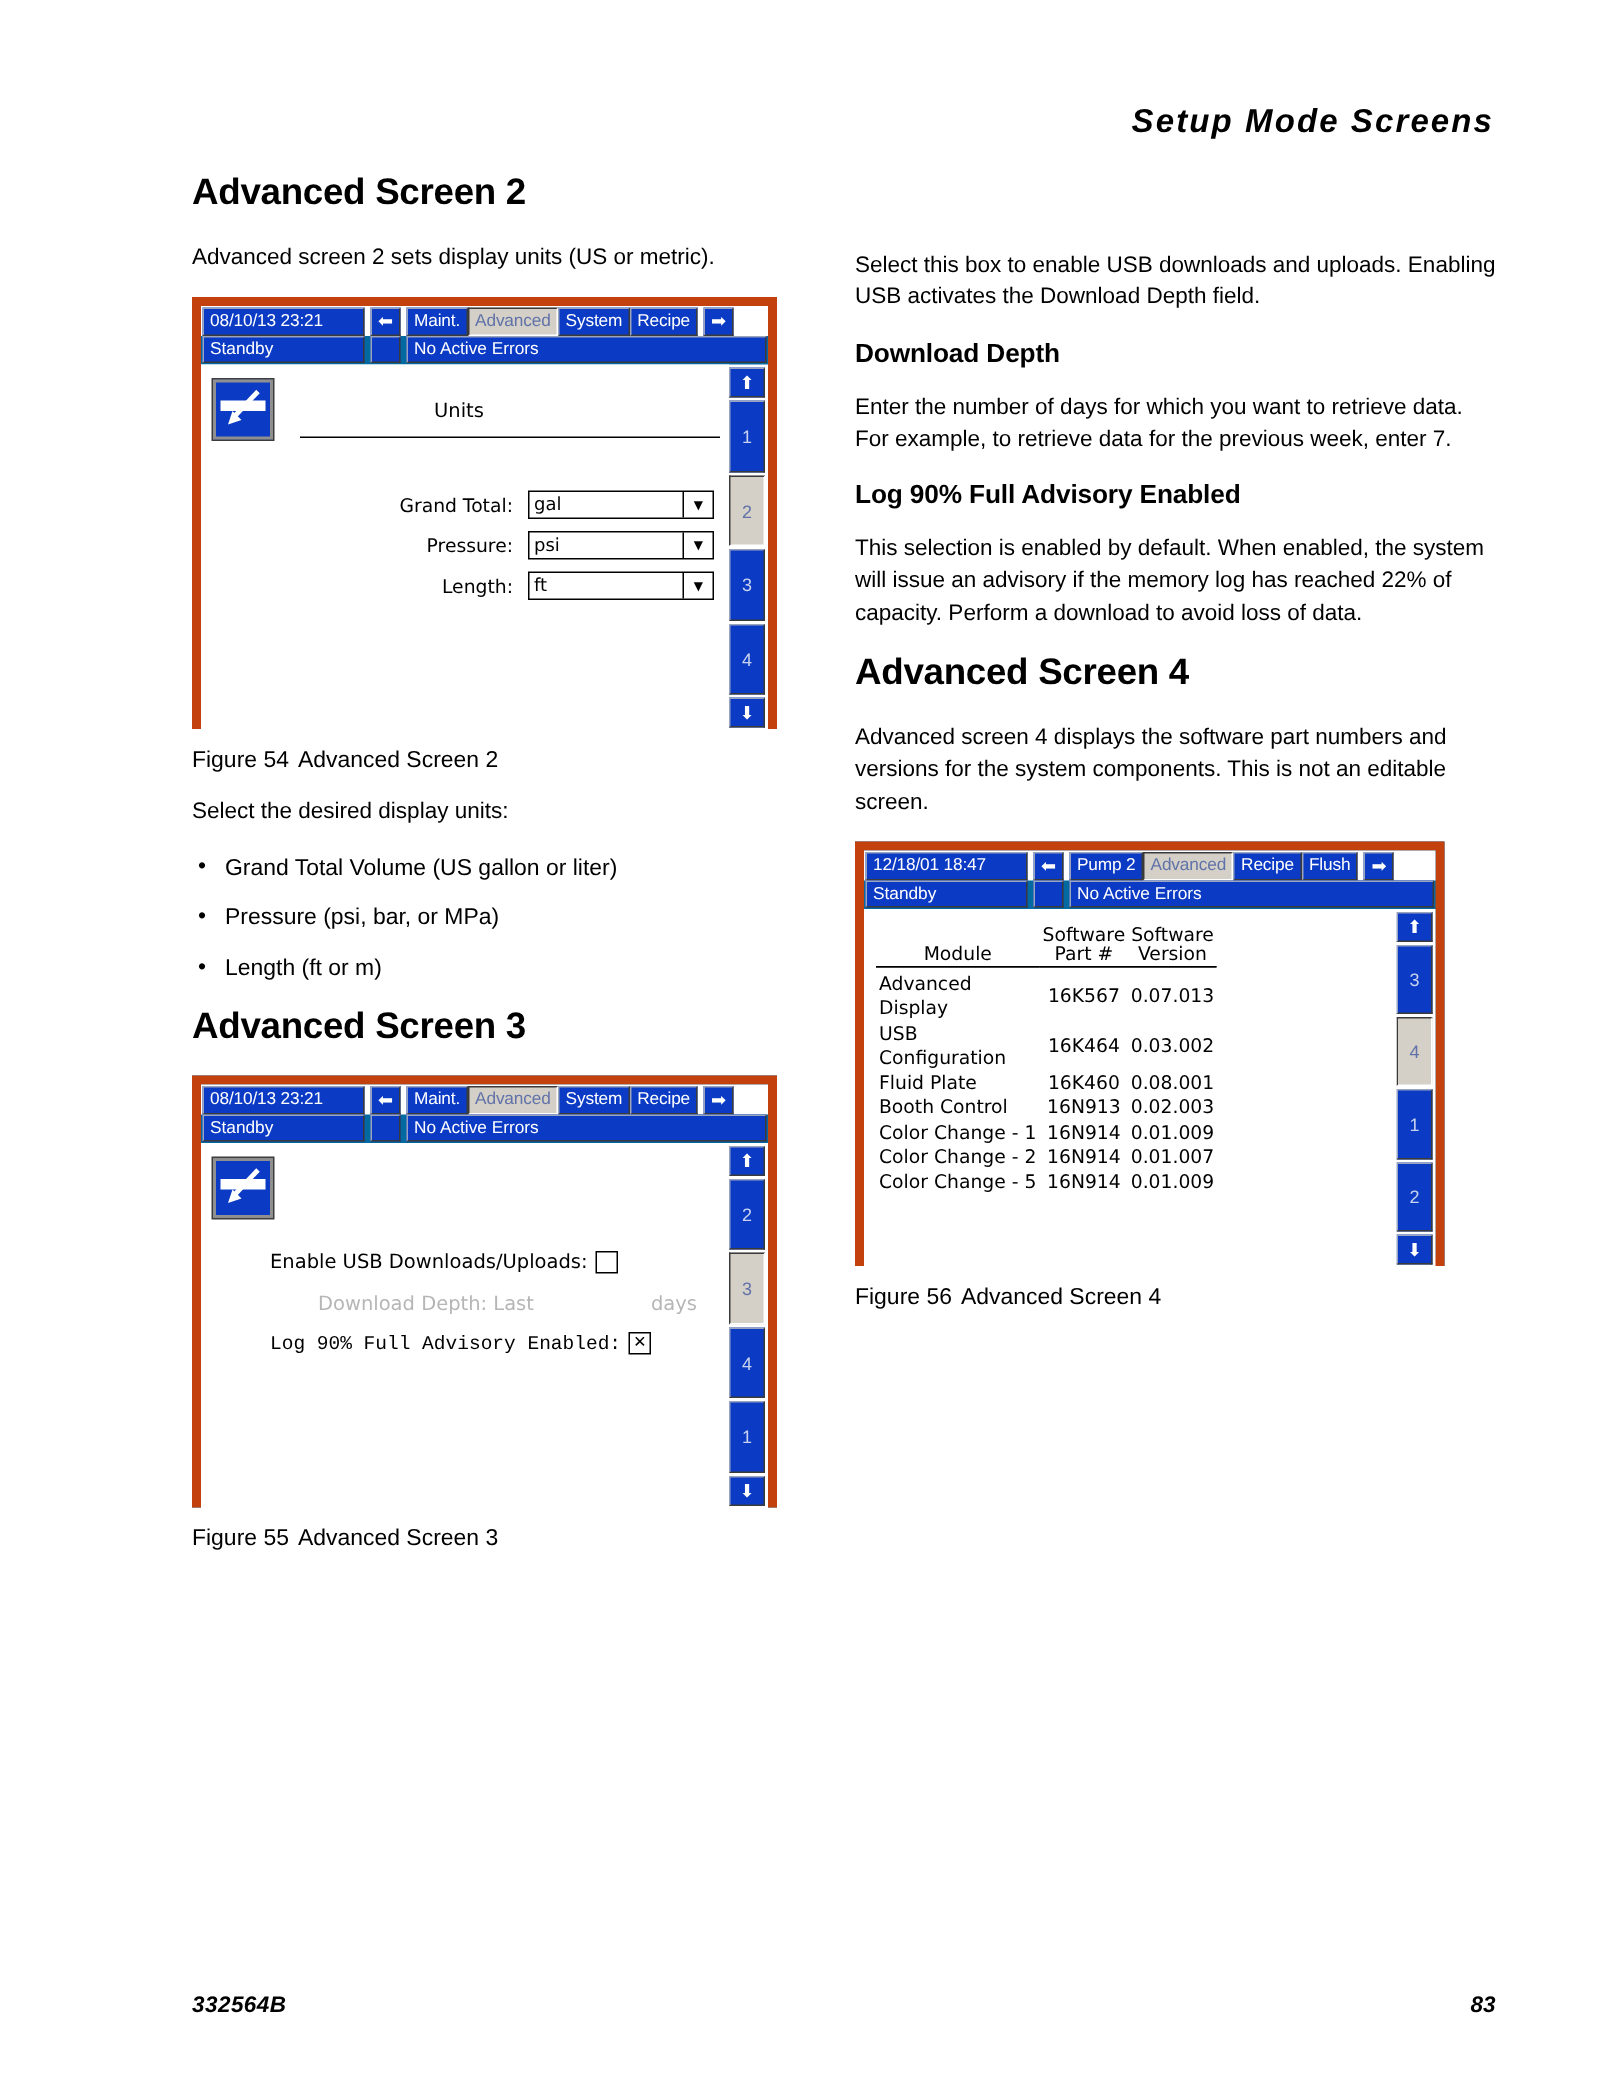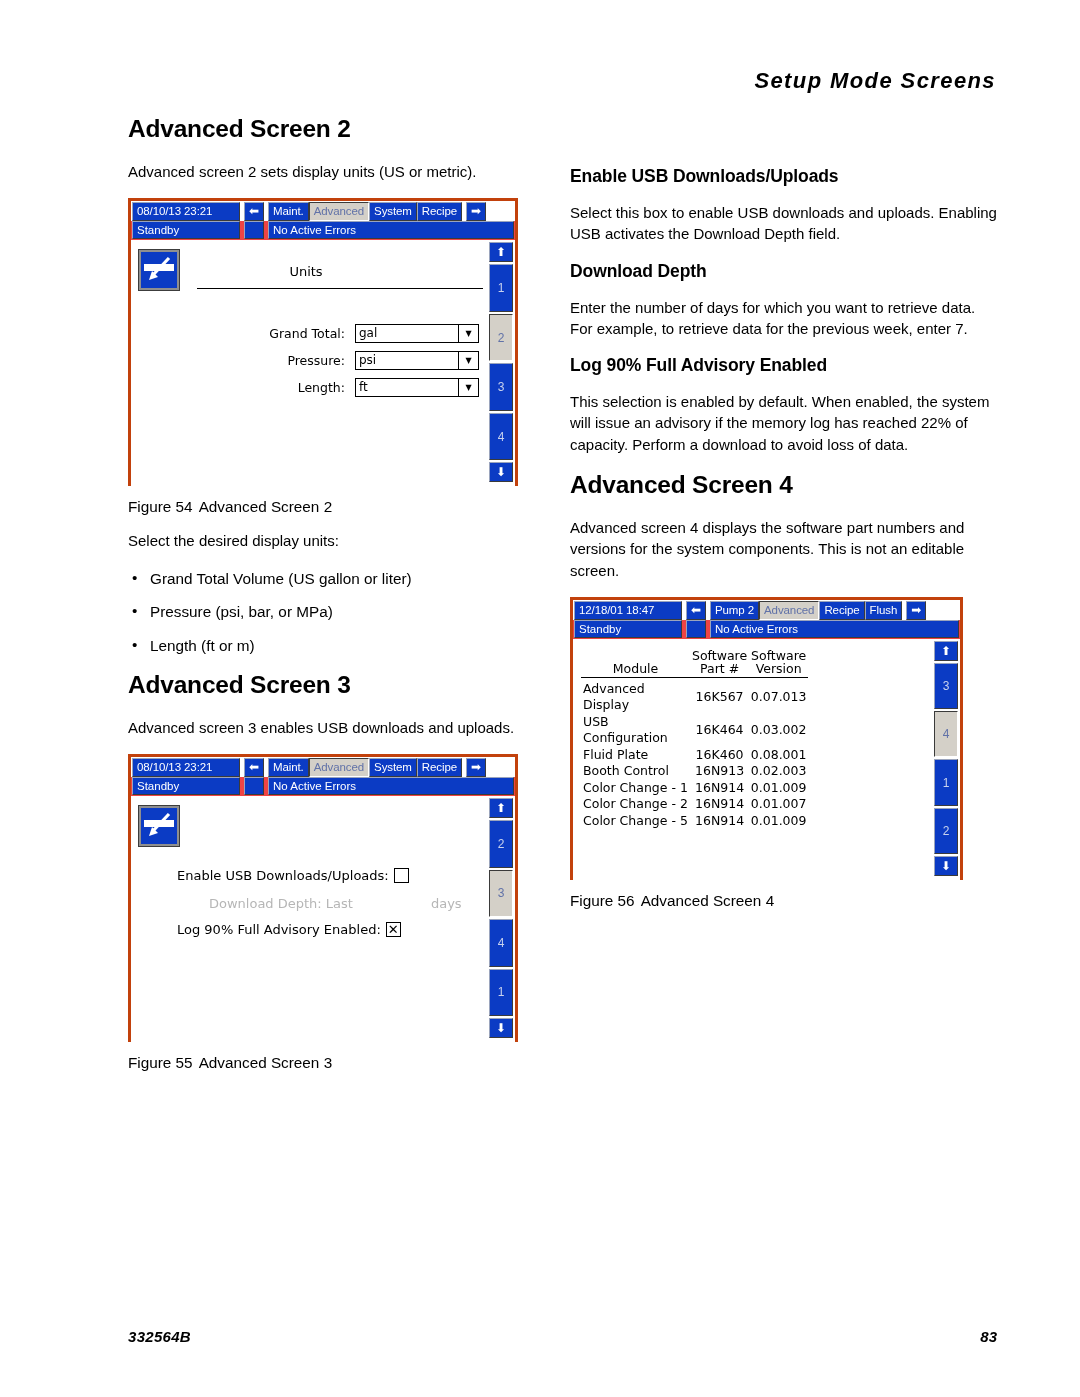--- a/index.html
+++ b/index.html
@@ -103,22 +103,22 @@
   }
   .figcaption {
     font-size: 15.3px;
     margin: 12px 0 14px 0;
   }
   .figcaption .num { margin-right: 6px; }
 
   
   .hmi {
     position: relative;
-    background: #ef4444;
-    border: 3px solid #c2410c;
+    background: #0369a1;
+    border: 6px solid #c2410c;
     box-sizing: border-box;
     font-family: "Liberation Sans", sans-serif;
   }
   .hmi-topbar {
     display: flex;
     align-items: stretch;
     background: #ffffff;
     padding: 1px 1px 0 1px;
     box-sizing: border-box;
     height: 20px;
@@ -438,21 +438,20 @@
     </div>
 
     <p class="body">Select the desired display units:</p>
     <ul class="bullets">
       <li>Grand Total Volume (US gallon or liter)</li>
       <li>Pressure (psi, bar, or MPa)</li>
       <li>Length (ft or m)</li>
     </ul>
 
     <h1 class="section" style="margin-top:6px;">Advanced Screen 3</h1>
-    <p class="body">Advanced screen 3 enables USB downloads and uploads.</p>
 
     <div class="hmi" style="width:390px;height:288px;margin-top:2px;">
 
       <div class="hmi-topbar">
         <div class="hmi-chip datetime">08/10/13 23:21</div>
         <div class="hmi-gap"></div>
         <div class="hmi-chip arrow">⬅</div>
         <div class="hmi-gap"></div>
         <div class="hmi-chip">Maint.</div>
         <div class="hmi-chip active">Advanced</div>
@@ -483,21 +482,21 @@
             <span>Enable USB Downloads/Uploads:</span>
             <span class="chkbox"></span>
           </div>
 
           <div class="chk-row dim" style="left:78px;top:100px;">
             <span>Download Depth: Last</span>
             <span style="display:inline-block;width:78px;"></span>
             <span>days</span>
           </div>
 
-          <div class="chk-row" style="left:46px;top:126px;">
+          <div class="chk-row" style="left:46px;top:126px;font-family:Liberation Mono, monospace;">
             <span>Log 90% Full Advisory Enabled:</span>
             <span class="chkbox checked"></span>
           </div>
 
         </div>
 
         <div class="hmi-rail">
           <div class="rail-btn arrow">⬆</div>
           <div class="rail-btn num">2</div>
           <div class="rail-btn num sel">3</div>
@@ -509,21 +508,20 @@
     </div>
 
     <div class="figcaption">
       <span class="num">Figure 55</span><span>Advanced Screen 3</span>
     </div>
 
   </div>
 
   <div class="col-right">
 
-    <h2 class="sub">Enable USB Downloads/Uploads</h2>
     <p class="body">Select this box to enable USB downloads and uploads. Enabling USB activates the Download Depth field.</p>
 
     <h2 class="sub">Download Depth</h2>
     <p class="body">Enter the number of days for which you want to retrieve data. For example, to retrieve data for the previous week, enter 7.</p>
 
     <h2 class="sub">Log 90% Full Advisory Enabled</h2>
     <p class="body">This selection is enabled by default. When enabled, the system will issue an advisory if the memory log has reached 22% of capacity. Perform a download to avoid loss of data.</p>
 
     <h1 class="section" style="margin-top:4px;">Advanced Screen 4</h1>
     <p class="body">Advanced screen 4 displays the software part numbers and versions for the system components. This is not an editable screen.</p>

